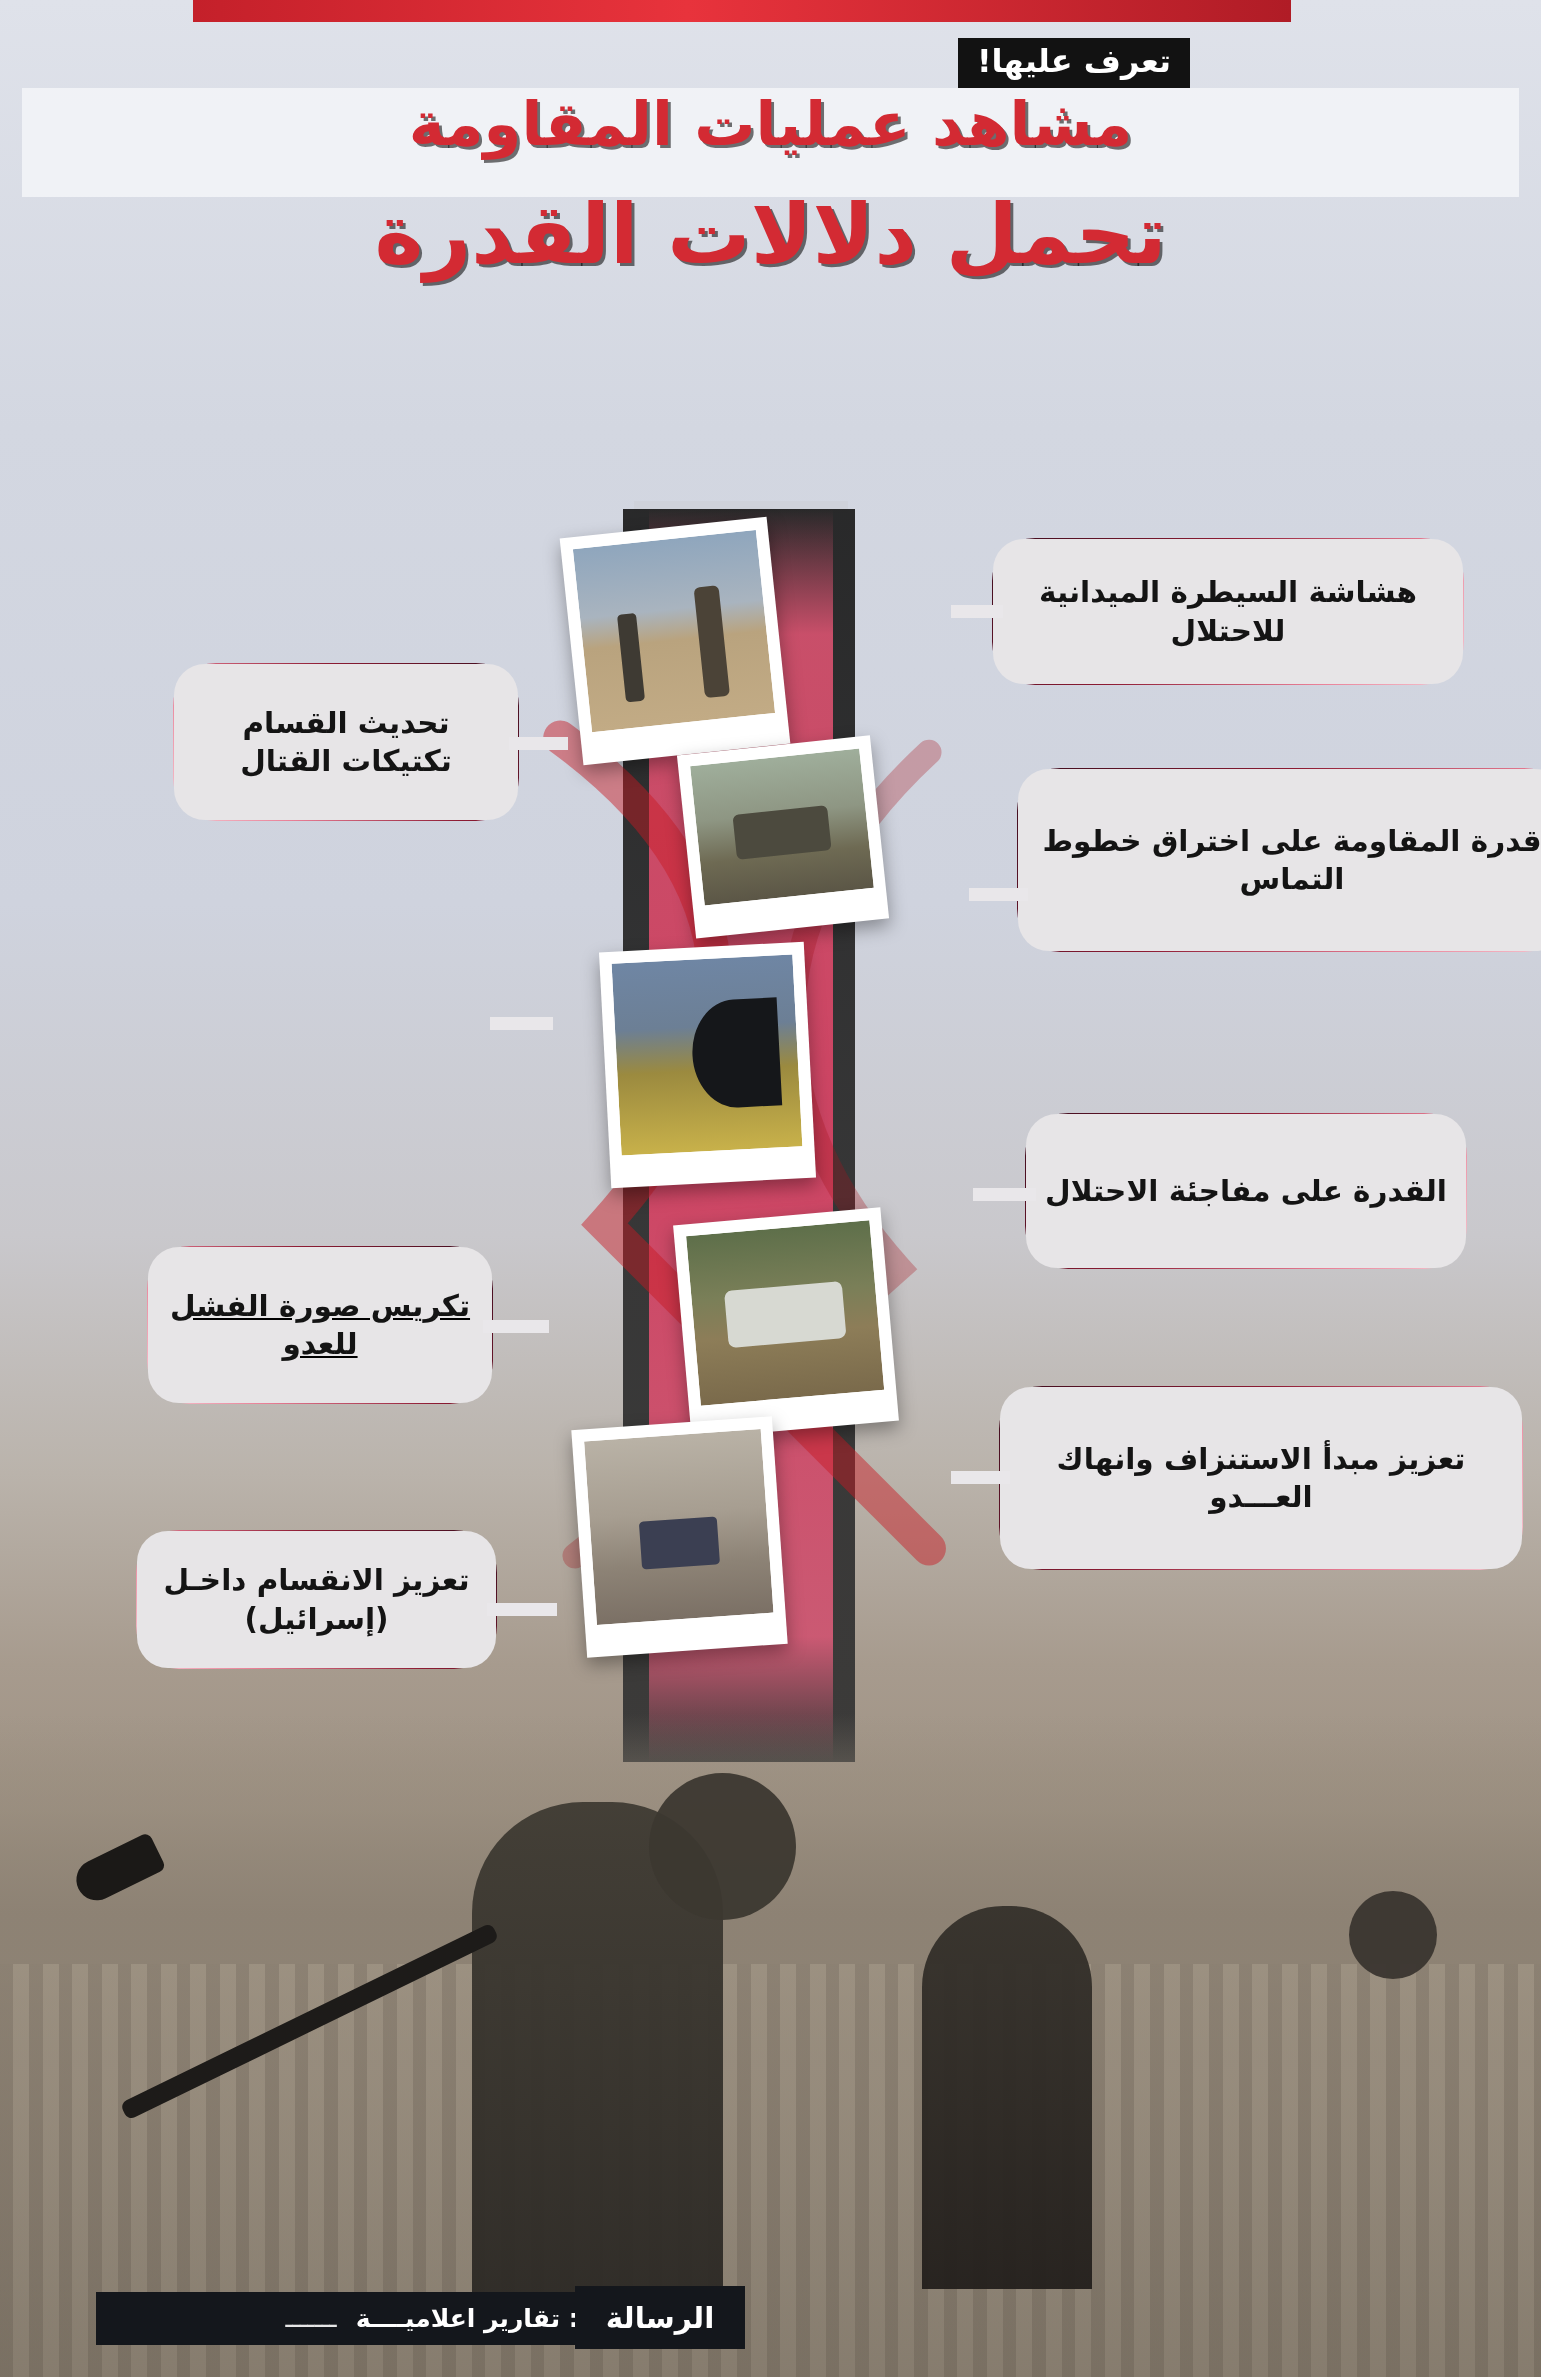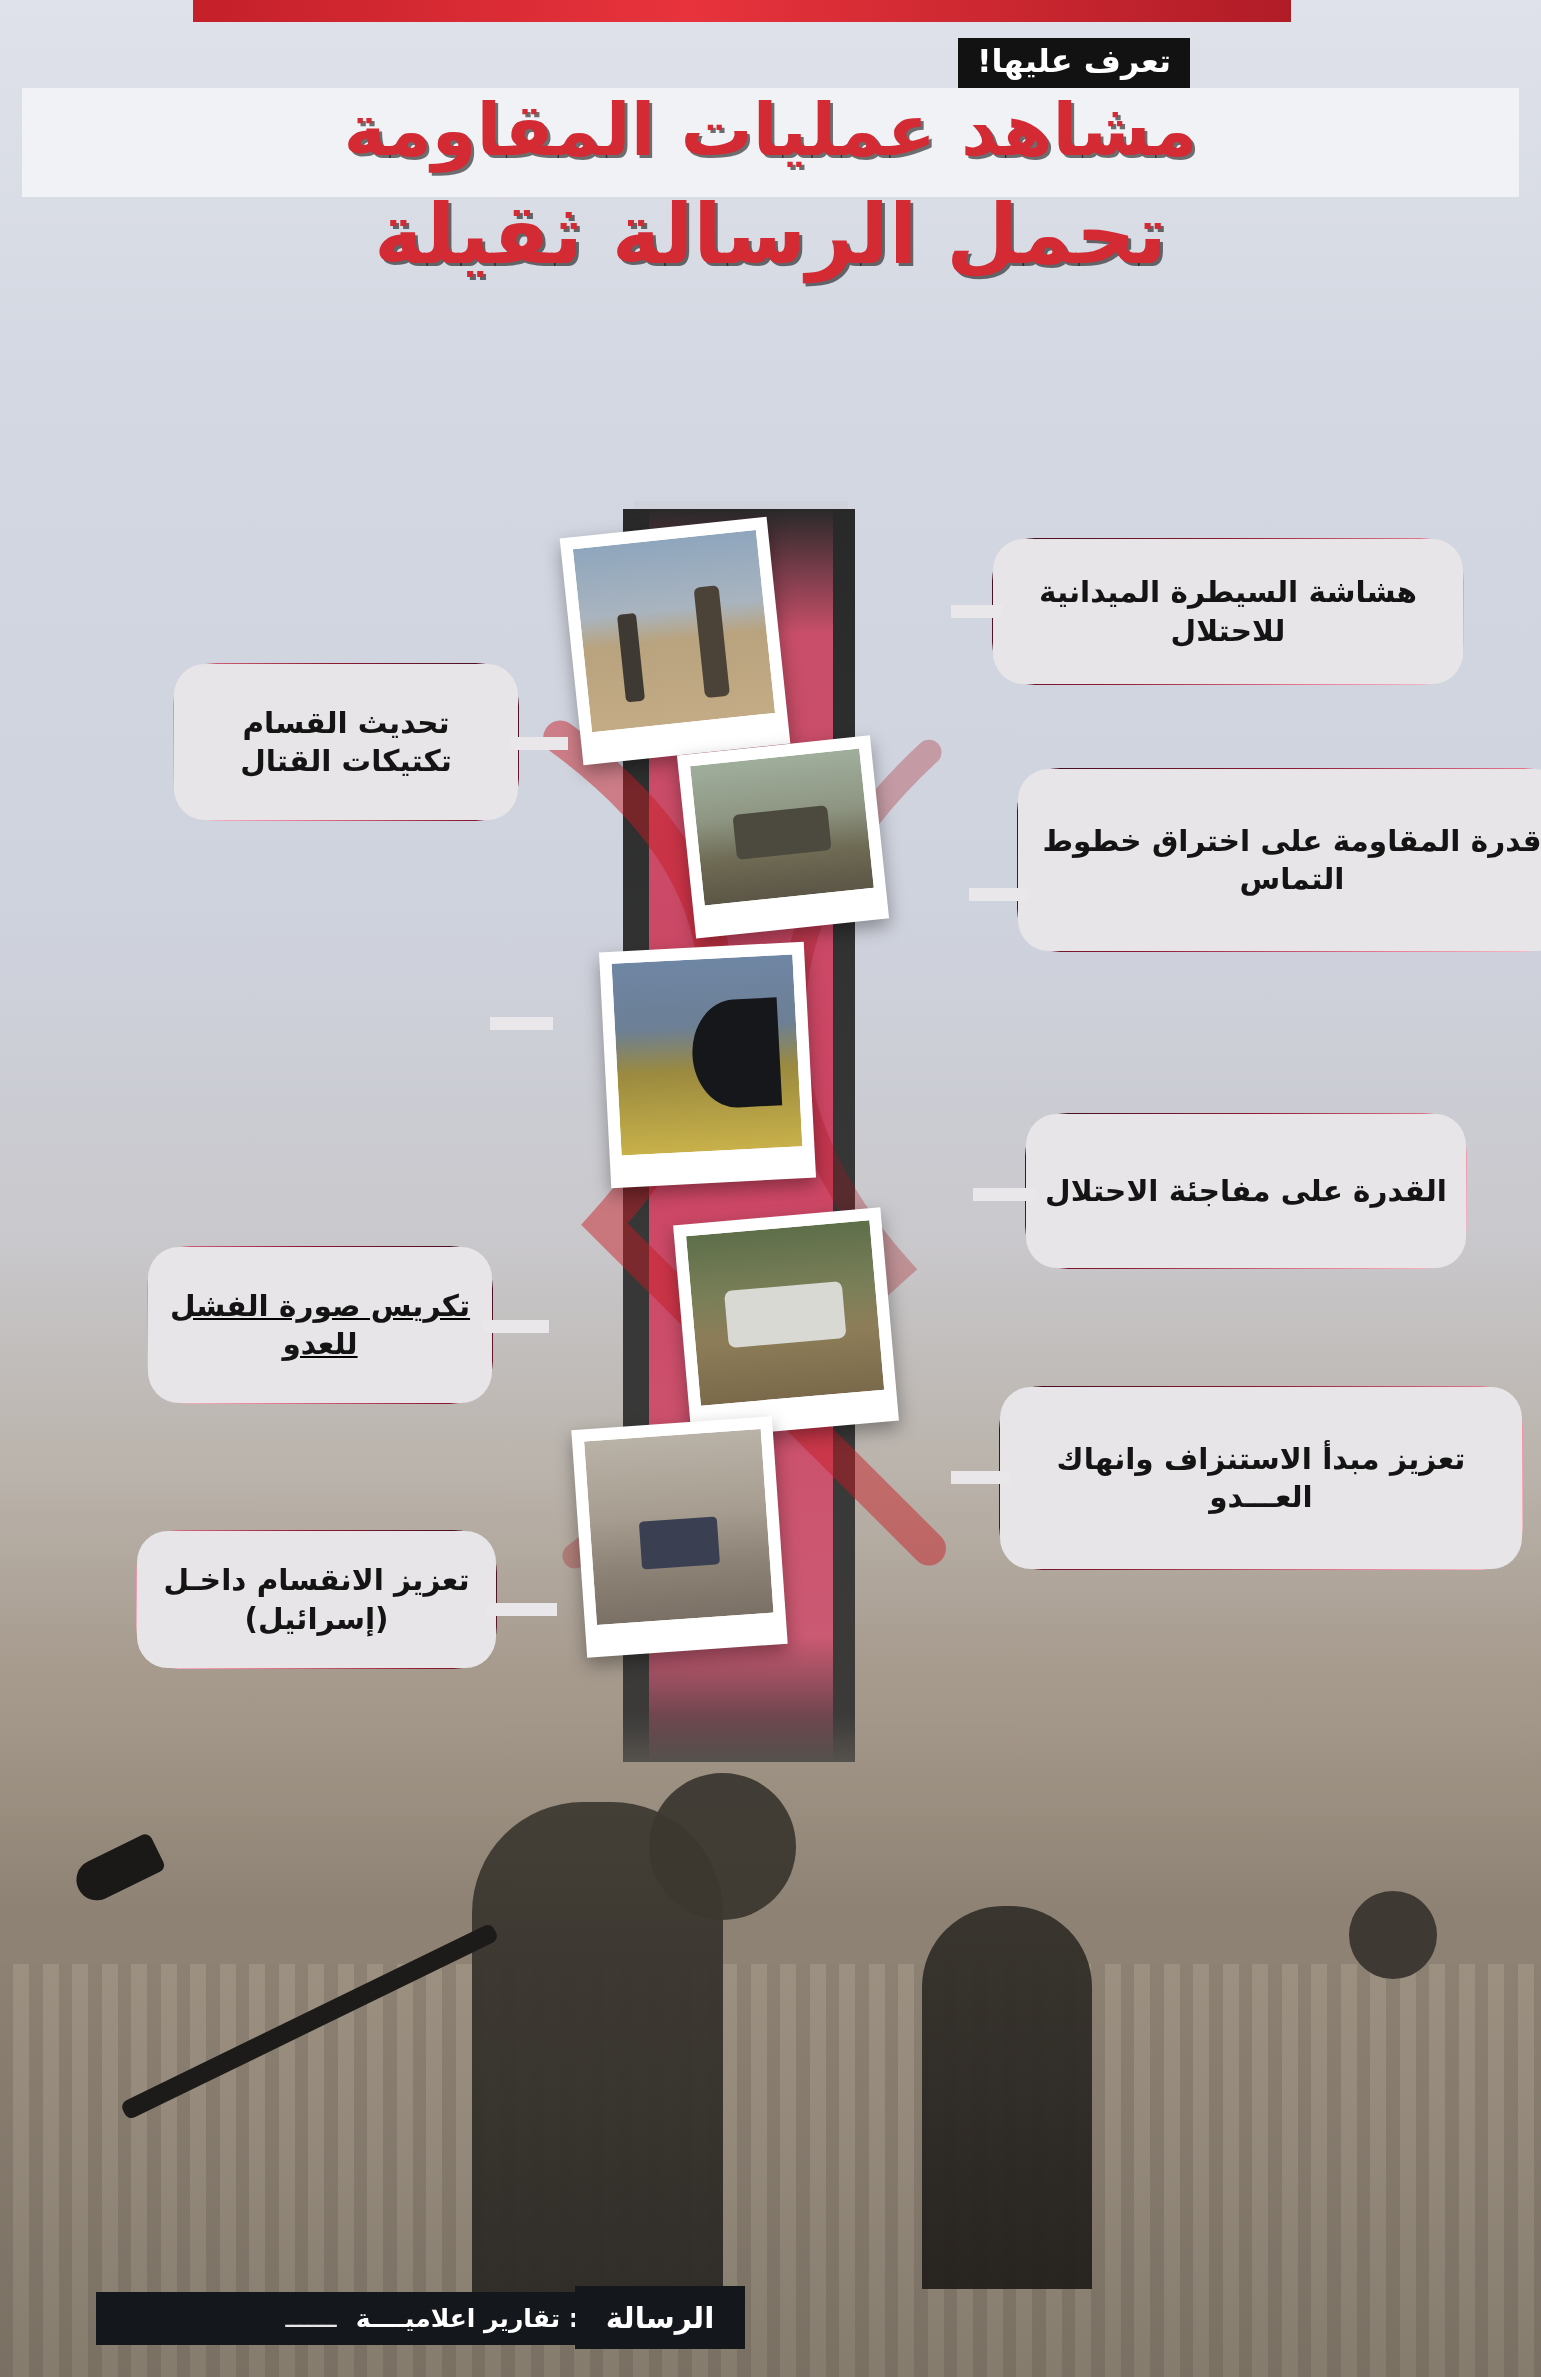--- a/index.html
+++ b/index.html
@@ -34,21 +34,21 @@
   }
 
   
   .titleband{
     position:absolute;top:88px;left:22px;width:1497px;height:109px;
     background:rgba(246,247,250,0.78);
   }
   .title1{
     position:absolute;top:87px;left:0;width:1497px;
     text-align:center;
-    font-size:72px;font-weight:bold;color:#d32a33;
+    font-size:61px;font-weight:bold;color:#d32a33;
     text-shadow:2.9px 2.9px 0 rgba(0,0,0,0.55);
     line-height:1.22;
     left:22px;
   }
   .title2{
     position:absolute;top:184px;left:22px;width:1497px;
     text-align:center;
     font-size:83px;font-weight:bold;color:#d32a33;
     text-shadow:2.9px 2.9px 0 rgba(0,0,0,0.55);
     line-height:1.22;
@@ -162,21 +162,21 @@
 <body>
 
 <div class="poster">
 
   <div class="topbar"></div>
 
   <div class="kicker">تعرف عليها!</div>
 
   <div class="titleband"></div>
   <div class="title1">مشاهد عمليات المقاومة</div>
-  <div class="title2">تحمل الرسالة ثقيلة</div>
+  <div class="title2">تحمل دلالات القدرة</div>
 
   <div class="topcap"></div>
   <div class="centercol"></div>
   <div class="centerpink"></div>
 
   <svg class="redstroke" viewBox="0 0 640 1180" preserveAspectRatio="none">
     <path d="M60 40 C 360 260, 300 500, 120 700 C 300 880, 420 1000, 560 1140" stroke="rgba(200,25,35,0.55)" stroke-width="46" fill="none" stroke-linecap="round"></path>
     <path d="M560 60 C 300 300, 340 560, 520 760 C 340 920, 220 1040, 80 1150" stroke="rgba(170,20,30,0.35)" stroke-width="34" fill="none" stroke-linecap="round"></path>
   </svg>
 

